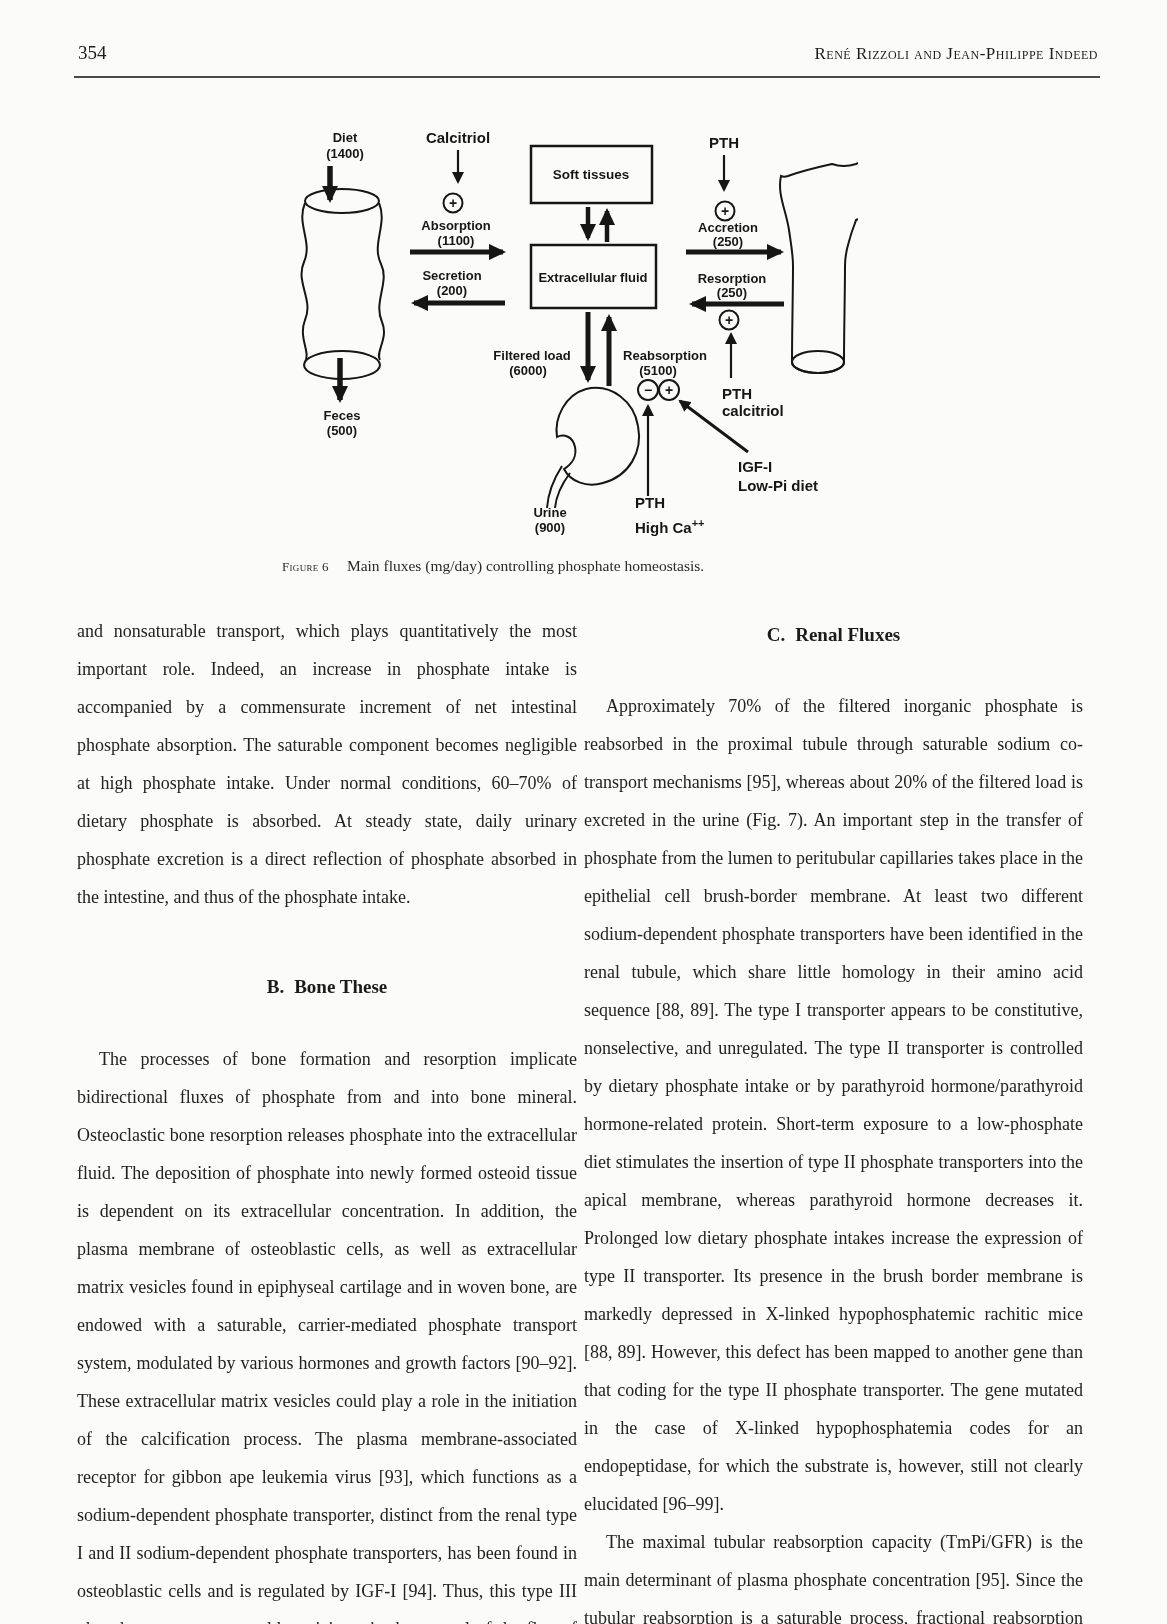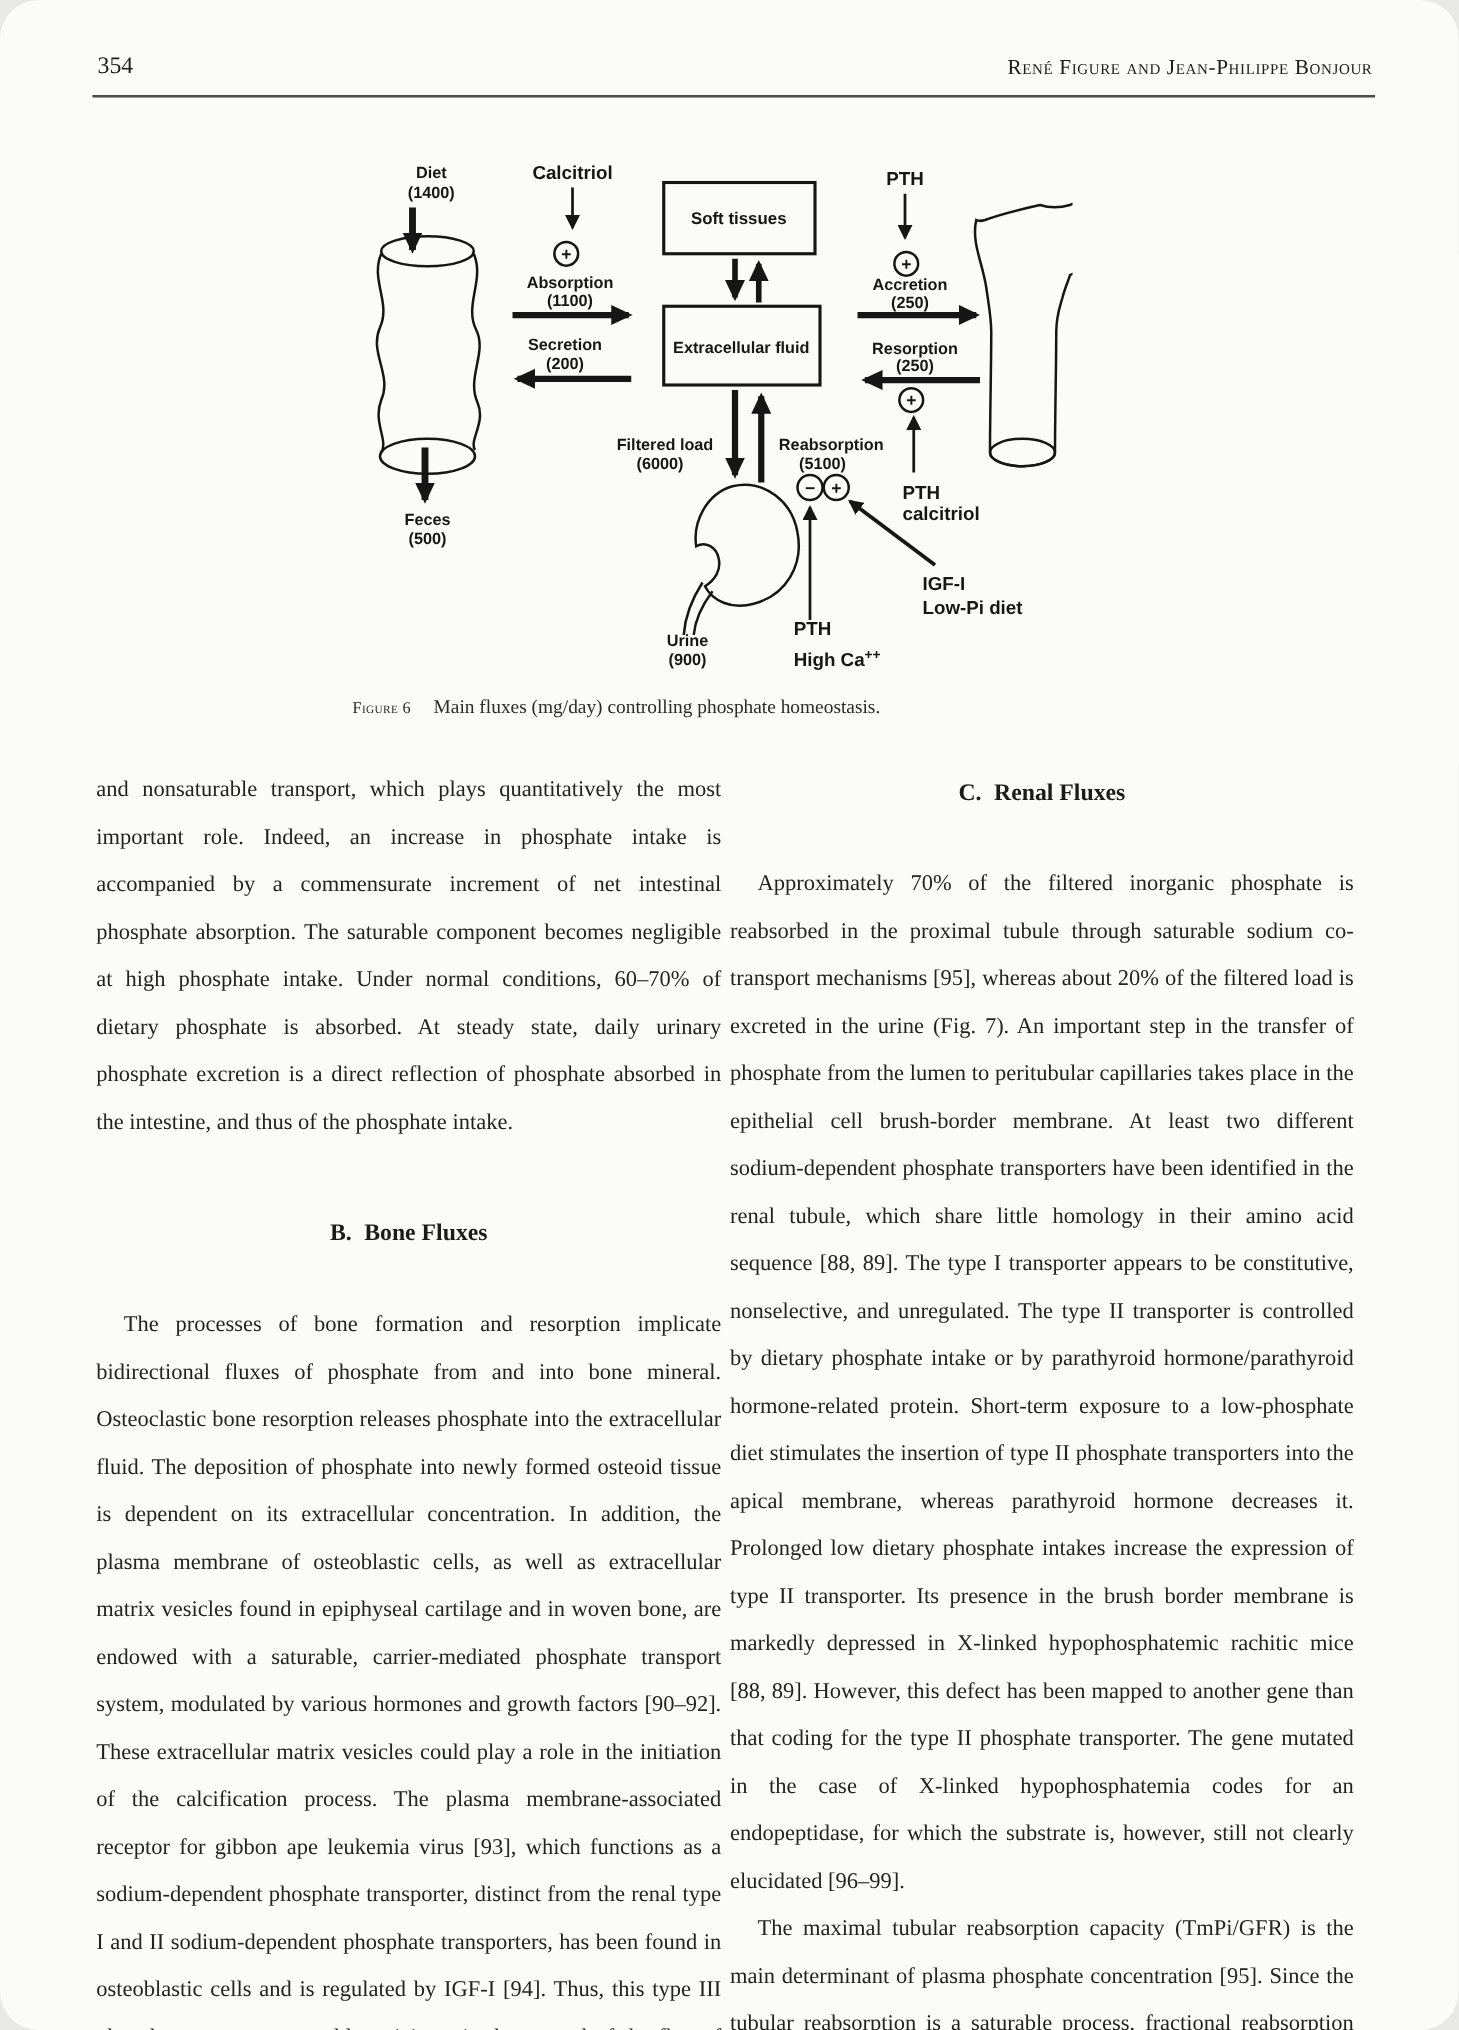--- a/index.html
+++ b/index.html
@@ -1,21 +1,20 @@
 <!DOCTYPE html>
 <html><head>
 <meta charset="utf-8">
 <style>
   html,body { margin:0; padding:0; background:#e8e8e6; }
   .page {
     position:relative; width:1167px; height:1624px; margin:0 auto;
     background:#fbfbf9; color:#1c1c1c;
     font-family:"Liberation Serif", serif;
     overflow:hidden;
-    border-radius:31px;
   }
   .pagenum { position:absolute; left:78px; top:42px; font-size:19px; }
   .runhead {
     position:absolute; right:69px; top:44px;
     font-variant:small-caps; font-size:17px; letter-spacing:0.5px;
   }
   .rule { position:absolute; left:74px; width:1026px; top:76px; height:2px; background:#4a4a48; }
 
   .figwrap { position:absolute; left:278px; top:112px; width:580px; height:432px; }
   .figwrap svg { display:block; }
@@ -43,21 +42,21 @@
   .col.left  .sec-head { margin:52px 0 34px 0; }
   .col.right .sec-head { margin:4px 0 33px 0; }
   .sec-head .sec-title { margin-left:10px; }
 </style>
 </head>
 <body>
 
 <div class="page">
 
   <span class="pagenum">354</span>
-  <span class="runhead">René Figure and Jean-Philippe Bonjour</span>
+  <span class="runhead">René Rizzoli and Jean-Philippe Indeed</span>
   <div class="rule"></div>
 
   <div class="figwrap">
     <svg width="580" height="432" viewBox="0 0 580 432">
       <defs>
         <marker id="mThick" markerUnits="userSpaceOnUse" markerWidth="18" markerHeight="16" refX="14" refY="8" orient="auto">
           <path d="M0,0 L17,8 L0,16 Z" fill="#161616"></path>
         </marker>
         <marker id="mThin" markerUnits="userSpaceOnUse" markerWidth="13" markerHeight="12" refX="10" refY="6" orient="auto">
           <path d="M0,0 L12,6 L0,12 Z" fill="#161616"></path>
@@ -155,21 +154,21 @@
     </svg>
   </div>
 
   <div class="caption">
     <span class="cap-label">Figure 6</span><span>Main fluxes (mg/day) controlling phosphate homeostasis.</span>
   </div>
 
   <div class="col left">
     <p>and nonsaturable transport, which plays quantitatively the most important role. Indeed, an increase in phosphate intake is accompanied by a commensurate increment of net intestinal phosphate absorption. The saturable component becomes negligible at high phosphate intake. Under normal conditions, 60–70% of dietary phosphate is absorbed. At steady state, daily urinary phosphate excretion is a direct reflection of phosphate absorbed in the intestine, and thus of the phosphate intake.</p>
     <div class="sec-head">
-      <span>B.</span><span class="sec-title">Bone Fluxes</span>
+      <span>B.</span><span class="sec-title">Bone These</span>
     </div>
     <p class="indent">The processes of bone formation and resorption implicate bidirectional fluxes of phosphate from and into bone mineral. Osteoclastic bone resorption releases phosphate into the extracellular fluid. The deposition of phosphate into newly formed osteoid tissue is dependent on its extracellular concentration. In addition, the plasma membrane of osteoblastic cells, as well as extracellular matrix vesicles found in epiphyseal cartilage and in woven bone, are endowed with a saturable, carrier-mediated phosphate transport system, modulated by various hormones and growth factors [90–92]. These extracellular matrix vesicles could play a role in the initiation of the calcification process. The plasma membrane-associated receptor for gibbon ape leukemia virus [93], which functions as a sodium-dependent phosphate transporter, distinct from the renal type I and II sodium-dependent phosphate transporters, has been found in osteoblastic cells and is regulated by IGF-I [94]. Thus, this type III phosphate transporter could participate in the control of the flux of phosphate deposition into bone.</p>
   </div>
 
   <div class="col right">
     <div class="sec-head">
       <span>C.</span><span class="sec-title">Renal Fluxes</span>
     </div>
     <p class="indent">Approximately 70% of the filtered inorganic phosphate is reabsorbed in the proximal tubule through saturable sodium co-transport mechanisms [95], whereas about 20% of the filtered load is excreted in the urine (Fig. 7). An important step in the transfer of phosphate from the lumen to peritubular capillaries takes place in the epithelial cell brush-border membrane. At least two different sodium-dependent phosphate transporters have been identified in the renal tubule, which share little homology in their amino acid sequence [88, 89]. The type I transporter appears to be constitutive, nonselective, and unregulated. The type II transporter is controlled by dietary phosphate intake or by parathyroid hormone/parathyroid hormone-related protein. Short-term exposure to a low-phosphate diet stimulates the insertion of type II phosphate transporters into the apical membrane, whereas parathyroid hormone decreases it. Prolonged low dietary phosphate intakes increase the expression of type II transporter. Its presence in the brush border membrane is markedly depressed in X-linked hypophosphatemic rachitic mice [88, 89]. However, this defect has been mapped to another gene than that coding for the type II phosphate transporter. The gene mutated in the case of X-linked hypophosphatemia codes for an endopeptidase, for which the substrate is, however, still not clearly elucidated [96–99].</p>
     <p class="indent">The maximal tubular reabsorption capacity (TmPi/GFR) is the main determinant of plasma phosphate concentration [95]. Since the tubular reabsorption is a saturable process, fractional reabsorption for a given TmPi/GFR varies according to the filtered load. Therefore, fractional</p>

